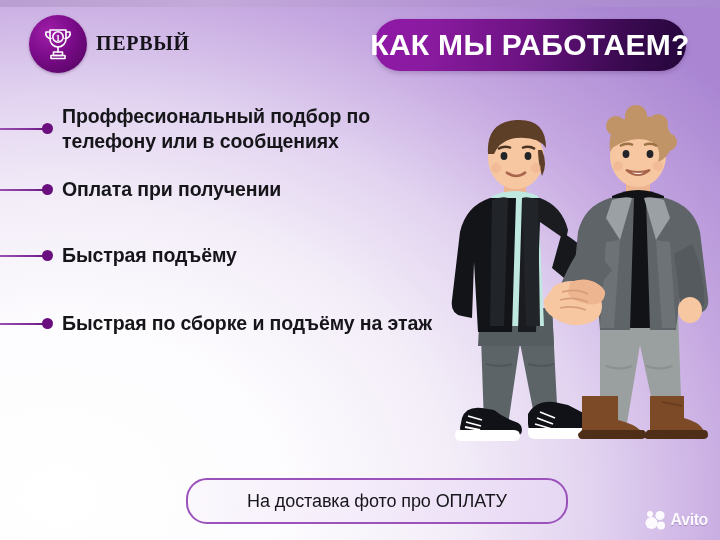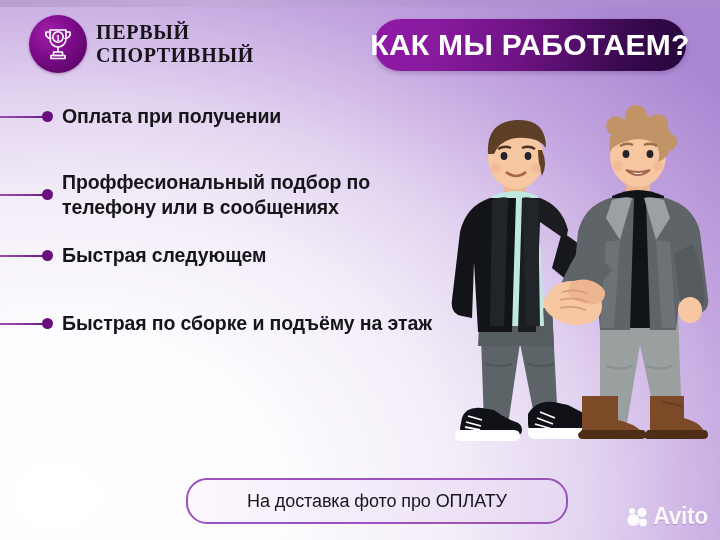--- a/index.html
+++ b/index.html
@@ -162,21 +162,21 @@
     right: 12px;
     bottom: 10px;
     display: flex;
     align-items: center;
     gap: 4px;
     opacity: .93;
   }
   .avito-dots { width: 22px; height: 20px; }
   .avito-word {
     color: #ffffff;
-    font-size: 23px;
+    font-size: 16px;
     font-weight: bold;
     letter-spacing: -.4px;
     text-shadow: 0 1px 1px rgba(90,50,130,.35);
   }
 </style>
 </head>
 <body>
 
 <div class="canvas">
 
@@ -192,52 +192,51 @@
           <path d="M18 22 v5"></path>
           <path d="M13.5 27 h9 v3.5 h-9 z"></path>
           <path d="M11 30.5 h14 v3 h-14 z"></path>
           <circle cx="18" cy="12" r="5.2"></circle>
         </g>
         <text x="18" y="15.6" font-family="Liberation Serif, serif" font-size="9" font-weight="bold" fill="#ffffff" text-anchor="middle">1</text>
       </svg>
     </div>
     <div class="logo-text">
       <span>ПЕРВЫЙ</span>
-      <span>СПОРТИВНЫЙ</span>
     </div>
   </div>
 
   <div class="header-pill">
     <div class="header-pill-text">КАК МЫ РАБОТАЕМ?</div>
   </div>
 
   <div class="bullets">
+
+    <div class="bullet-row" style="margin-bottom:22px">
+      <div class="bullet-marker" style="top:19px">
+        <div class="bullet-line"></div>
+        <div class="bullet-dot"></div>
+      </div>
+      <p class="bullet-text">Проффесиональный подбор по телефону или в сообщениях</p>
+    </div>
 
     <div class="bullet-row" style="margin-bottom:26px">
       <div class="bullet-marker" style="top:7px">
         <div class="bullet-line"></div>
         <div class="bullet-dot"></div>
       </div>
       <p class="bullet-text">Оплата при получении</p>
     </div>
 
-    <div class="bullet-row" style="margin-bottom:22px">
-      <div class="bullet-marker" style="top:19px">
-        <div class="bullet-line"></div>
-        <div class="bullet-dot"></div>
-      </div>
-      <p class="bullet-text">Проффесиональный подбор по телефону или в сообщениях</p>
-    </div>
-
     <div class="bullet-row" style="margin-bottom:28px">
       <div class="bullet-marker" style="top:7px">
         <div class="bullet-line"></div>
         <div class="bullet-dot"></div>
       </div>
-      <p class="bullet-text">Быстрая следующем</p>
+      <p class="bullet-text">Быстрая подъёму</p>
     </div>
 
     <div class="bullet-row" style="margin-bottom:18px">
       <div class="bullet-marker" style="top:7px">
         <div class="bullet-line"></div>
         <div class="bullet-dot"></div>
       </div>
       <p class="bullet-text">Быстрая по сборке и подъёму на этаж</p>
     </div>
 

